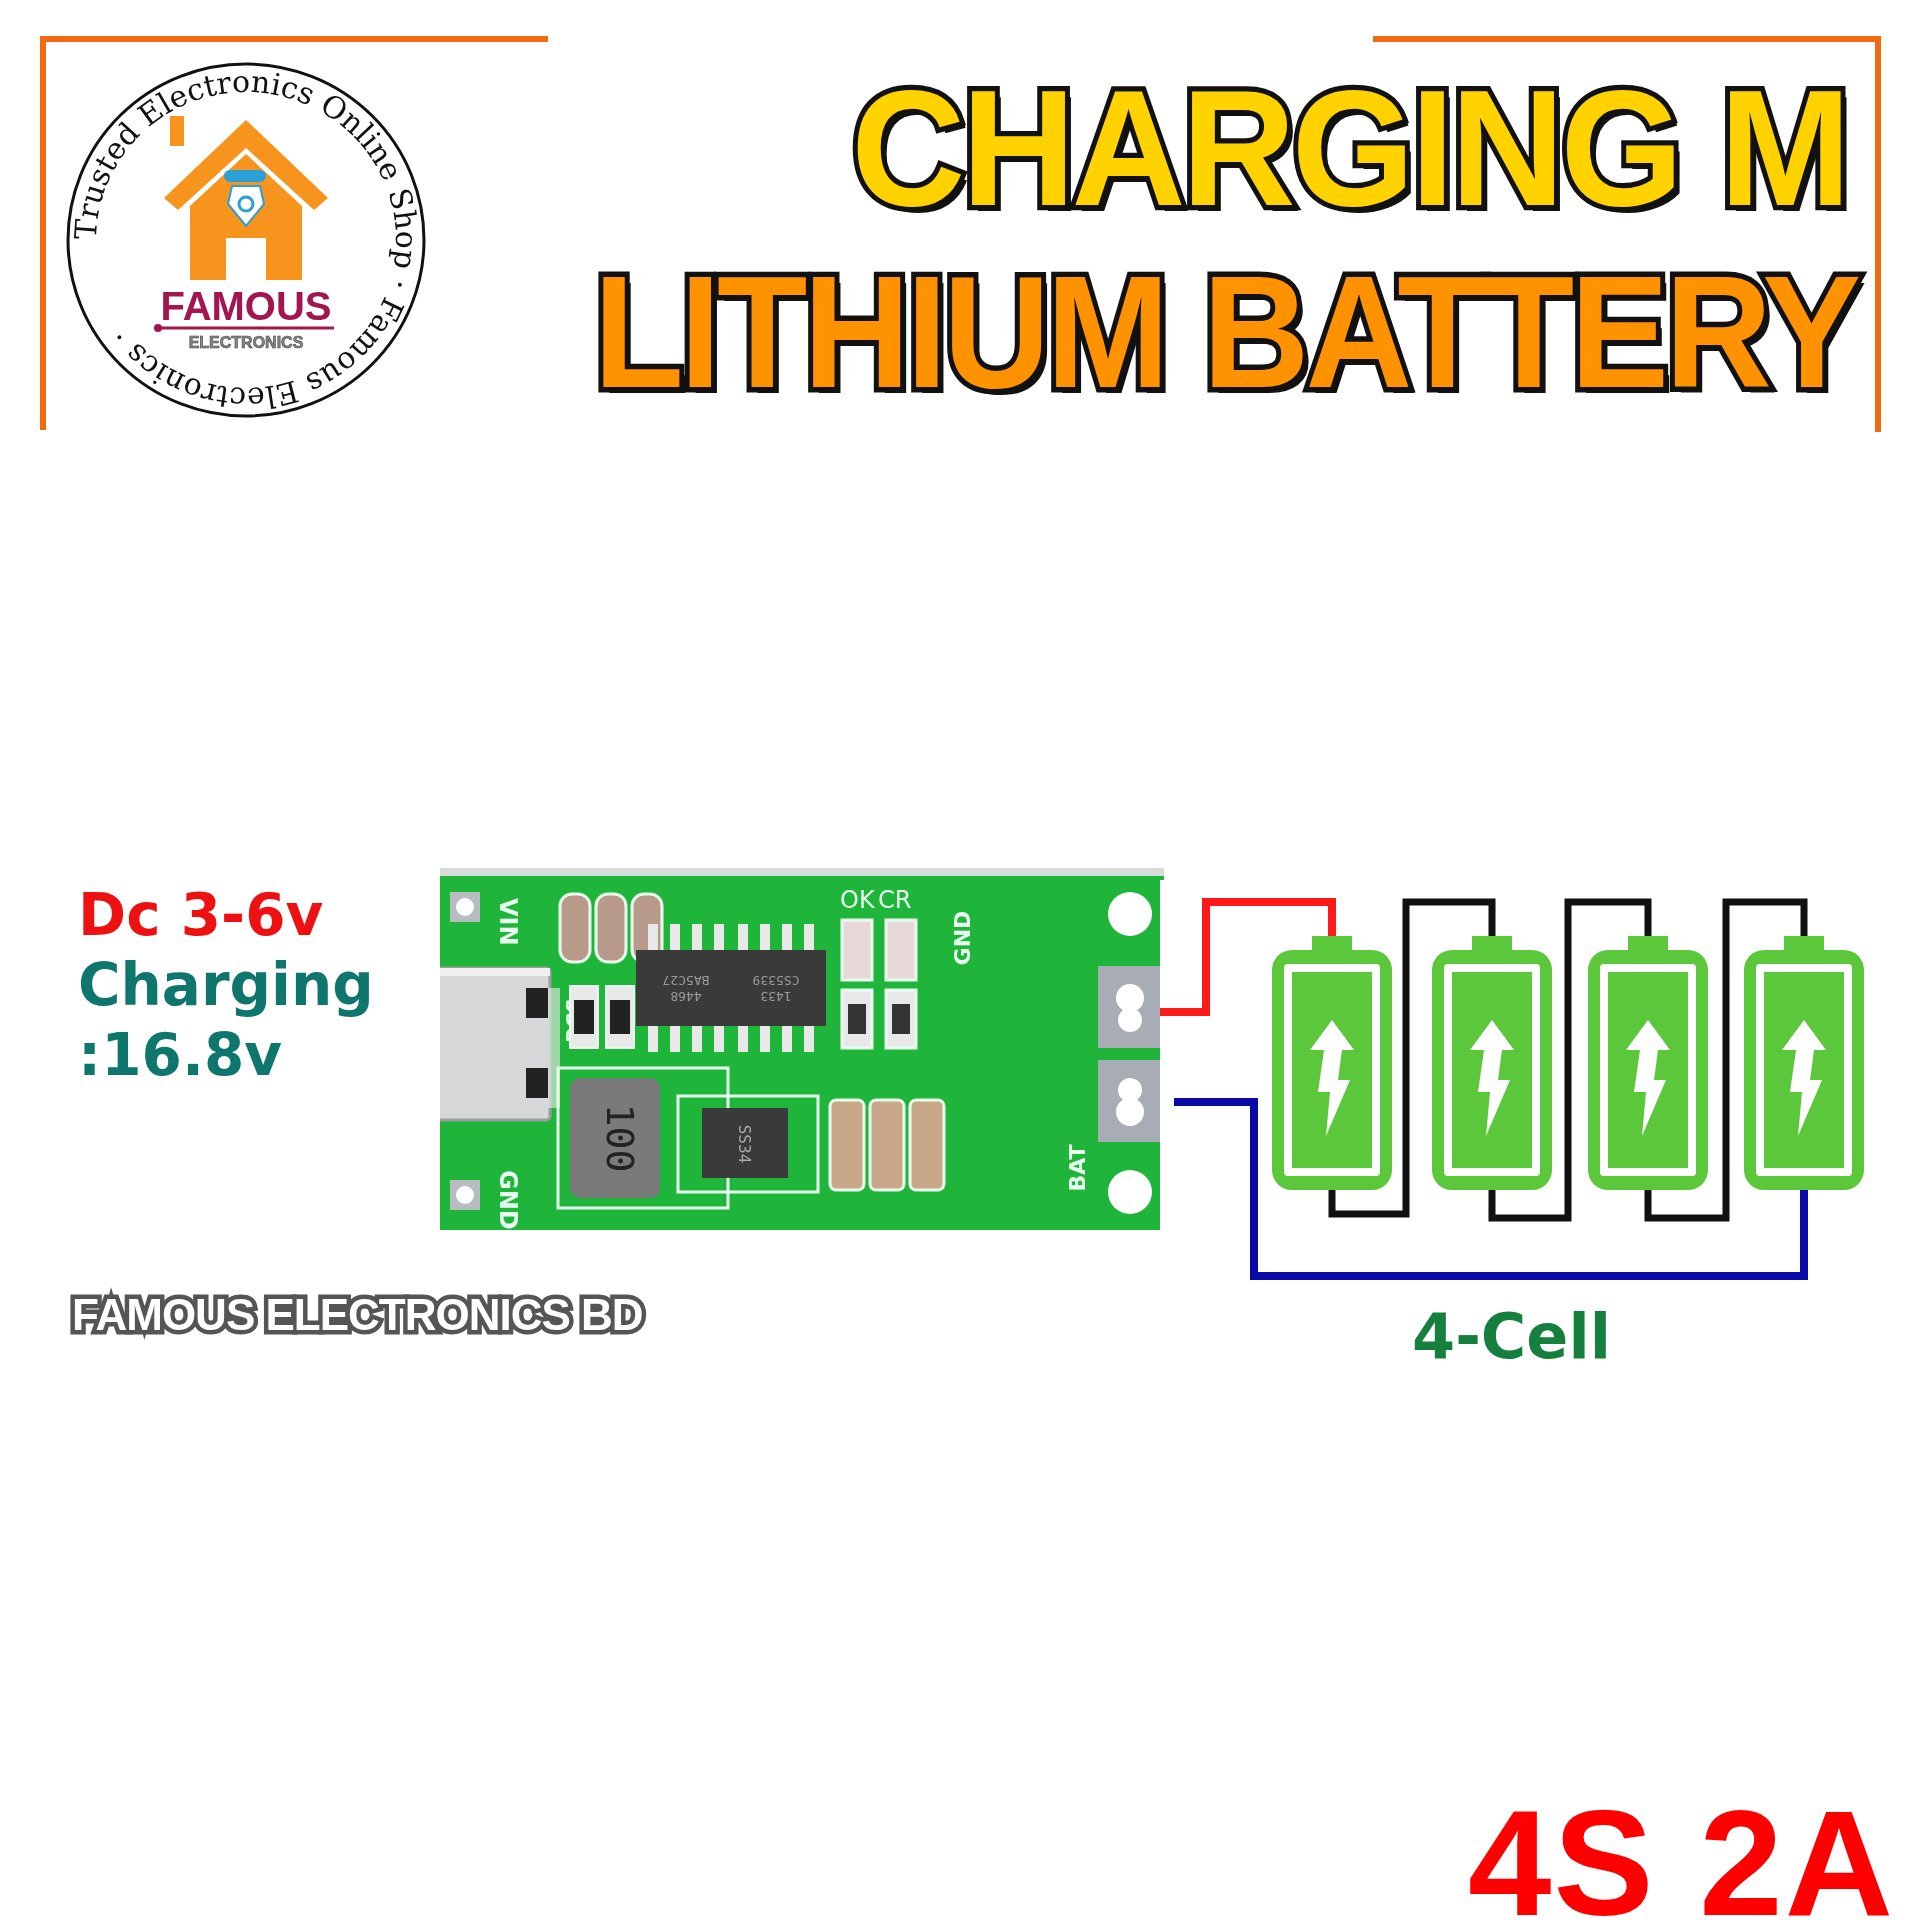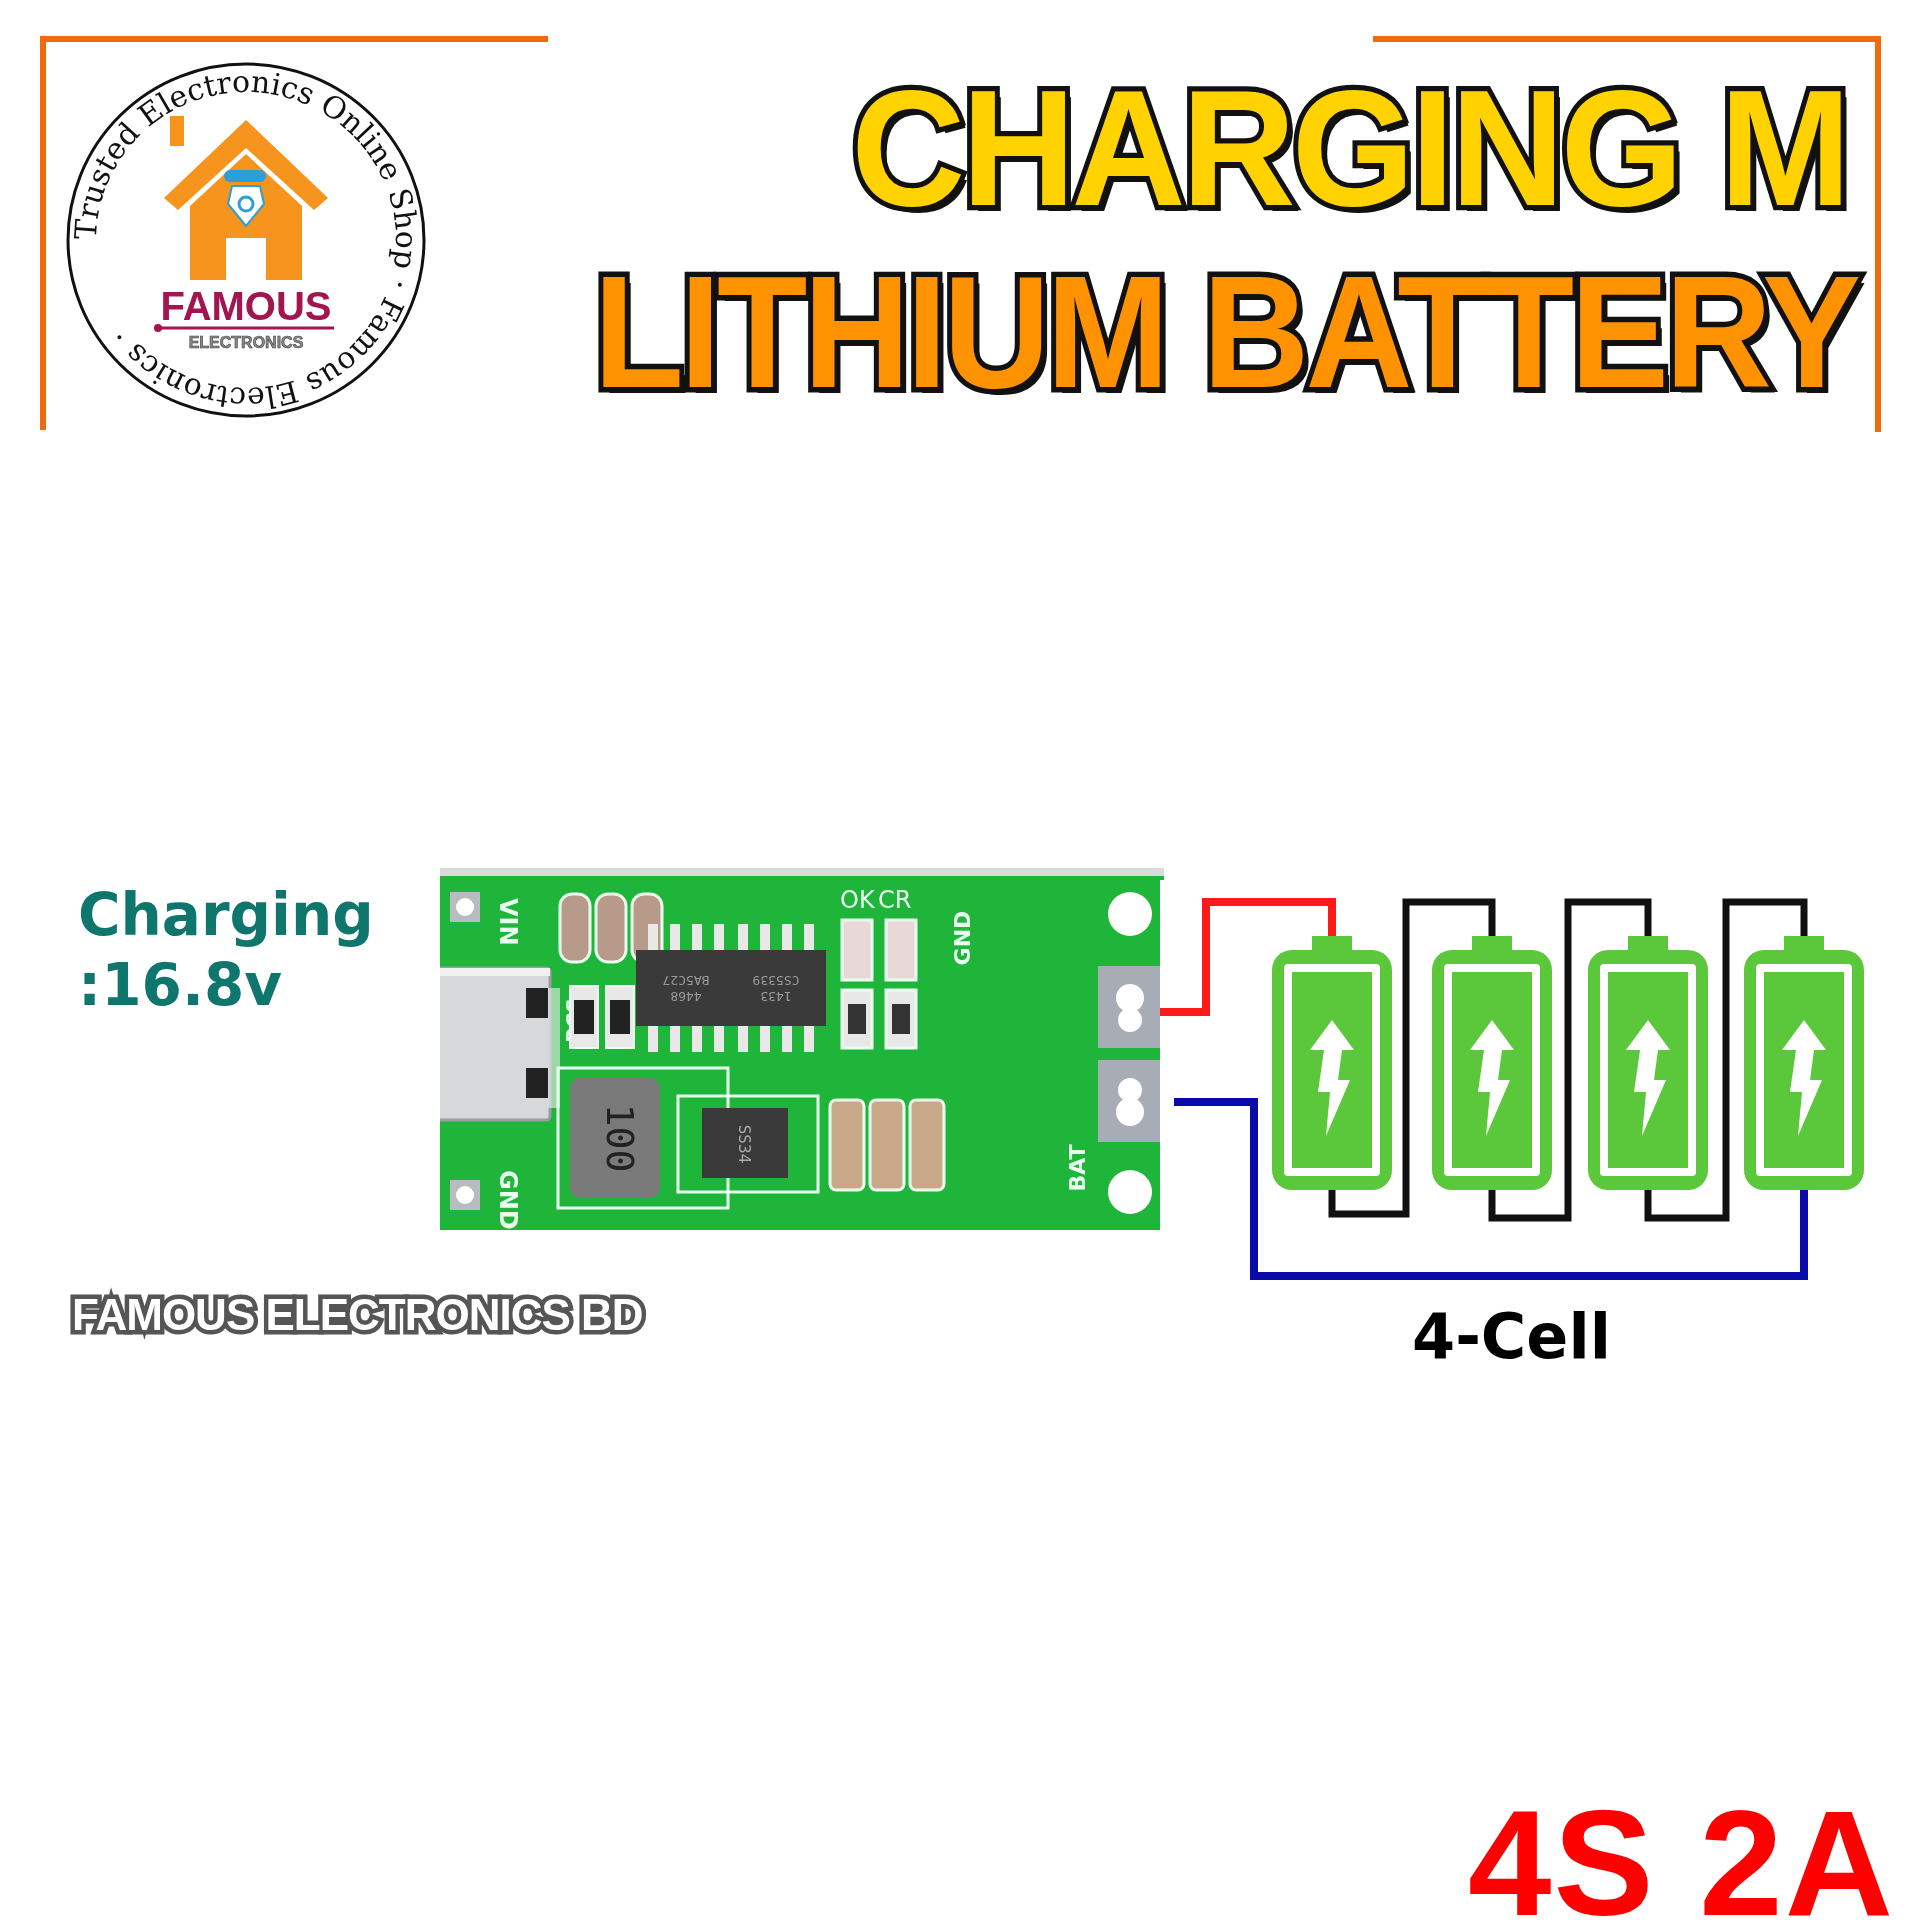--- a/index.html
+++ b/index.html
@@ -31,21 +31,21 @@
   .spec .blk { color: #0f766e; font-weight: bold; }
 
   
   .watermark {
     left: 72px; top: 1290px; font-family: "Liberation Sans", sans-serif; font-weight: 900; font-size: 44px;
     color: #ffffff; letter-spacing: -1px; -webkit-text-stroke: 9px #555; paint-order: stroke fill;
     white-space: nowrap;
   }
 
   
-  .cell-label { left: 1412px; top: 1300px; font-family: "DejaVu Sans", sans-serif; font-weight: bold; font-size: 62px; color: #000000; }
+  .cell-label { left: 1412px; top: 1300px; font-family: "DejaVu Sans", sans-serif; font-weight: bold; font-size: 62px; color: #15803d; }
 
   
   .badge-4s2a { right: 20px; top: 1788px; font-family: "Liberation Sans", sans-serif; font-weight: 900; font-size: 150px; color: #ff0000; letter-spacing: 2px; line-height: 1; }
 
   
   .pcb { left: 440px; top: 868px; width: 724px; height: 362px; }
   .diagram { left: 1160px; top: 880px; width: 740px; height: 400px; }
 </style>
 </head>
 <body>
@@ -78,20 +78,21 @@
     <line x1="96" y1="270" x2="272" y2="270" stroke="#a3154f" stroke-width="3"></line>
     <circle cx="96" cy="270" r="4" fill="#a3154f"></circle>
     <text x="184" y="290" text-anchor="middle" font-family="Liberation Sans, sans-serif" font-weight="bold" font-size="16" fill="#888" stroke="#444" stroke-width="0.6">ELECTRONICS</text>
   </svg>
 </div>
 
 <div class="title-line title-1">CHARGING M</div>
 <div class="title-line title-2">LITHIUM BATTERY</div>
 
 <div class="abs spec">
+  <div class="red">Dc 3-6v</div>
   <div class="blk">Charging</div>
   <div class="blk">:16.8v</div>
 </div>
 
 <div class="abs pcb">
   <svg width="724" height="362" viewBox="0 0 724 362">
     <rect x="0" y="0" width="724" height="362" fill="#1fb53a"></rect>
     <rect x="0" y="0" width="724" height="8" fill="#d8dcd8"></rect>
 
     <rect x="10" y="24" width="30" height="30" fill="#b8bcc0"></rect>

